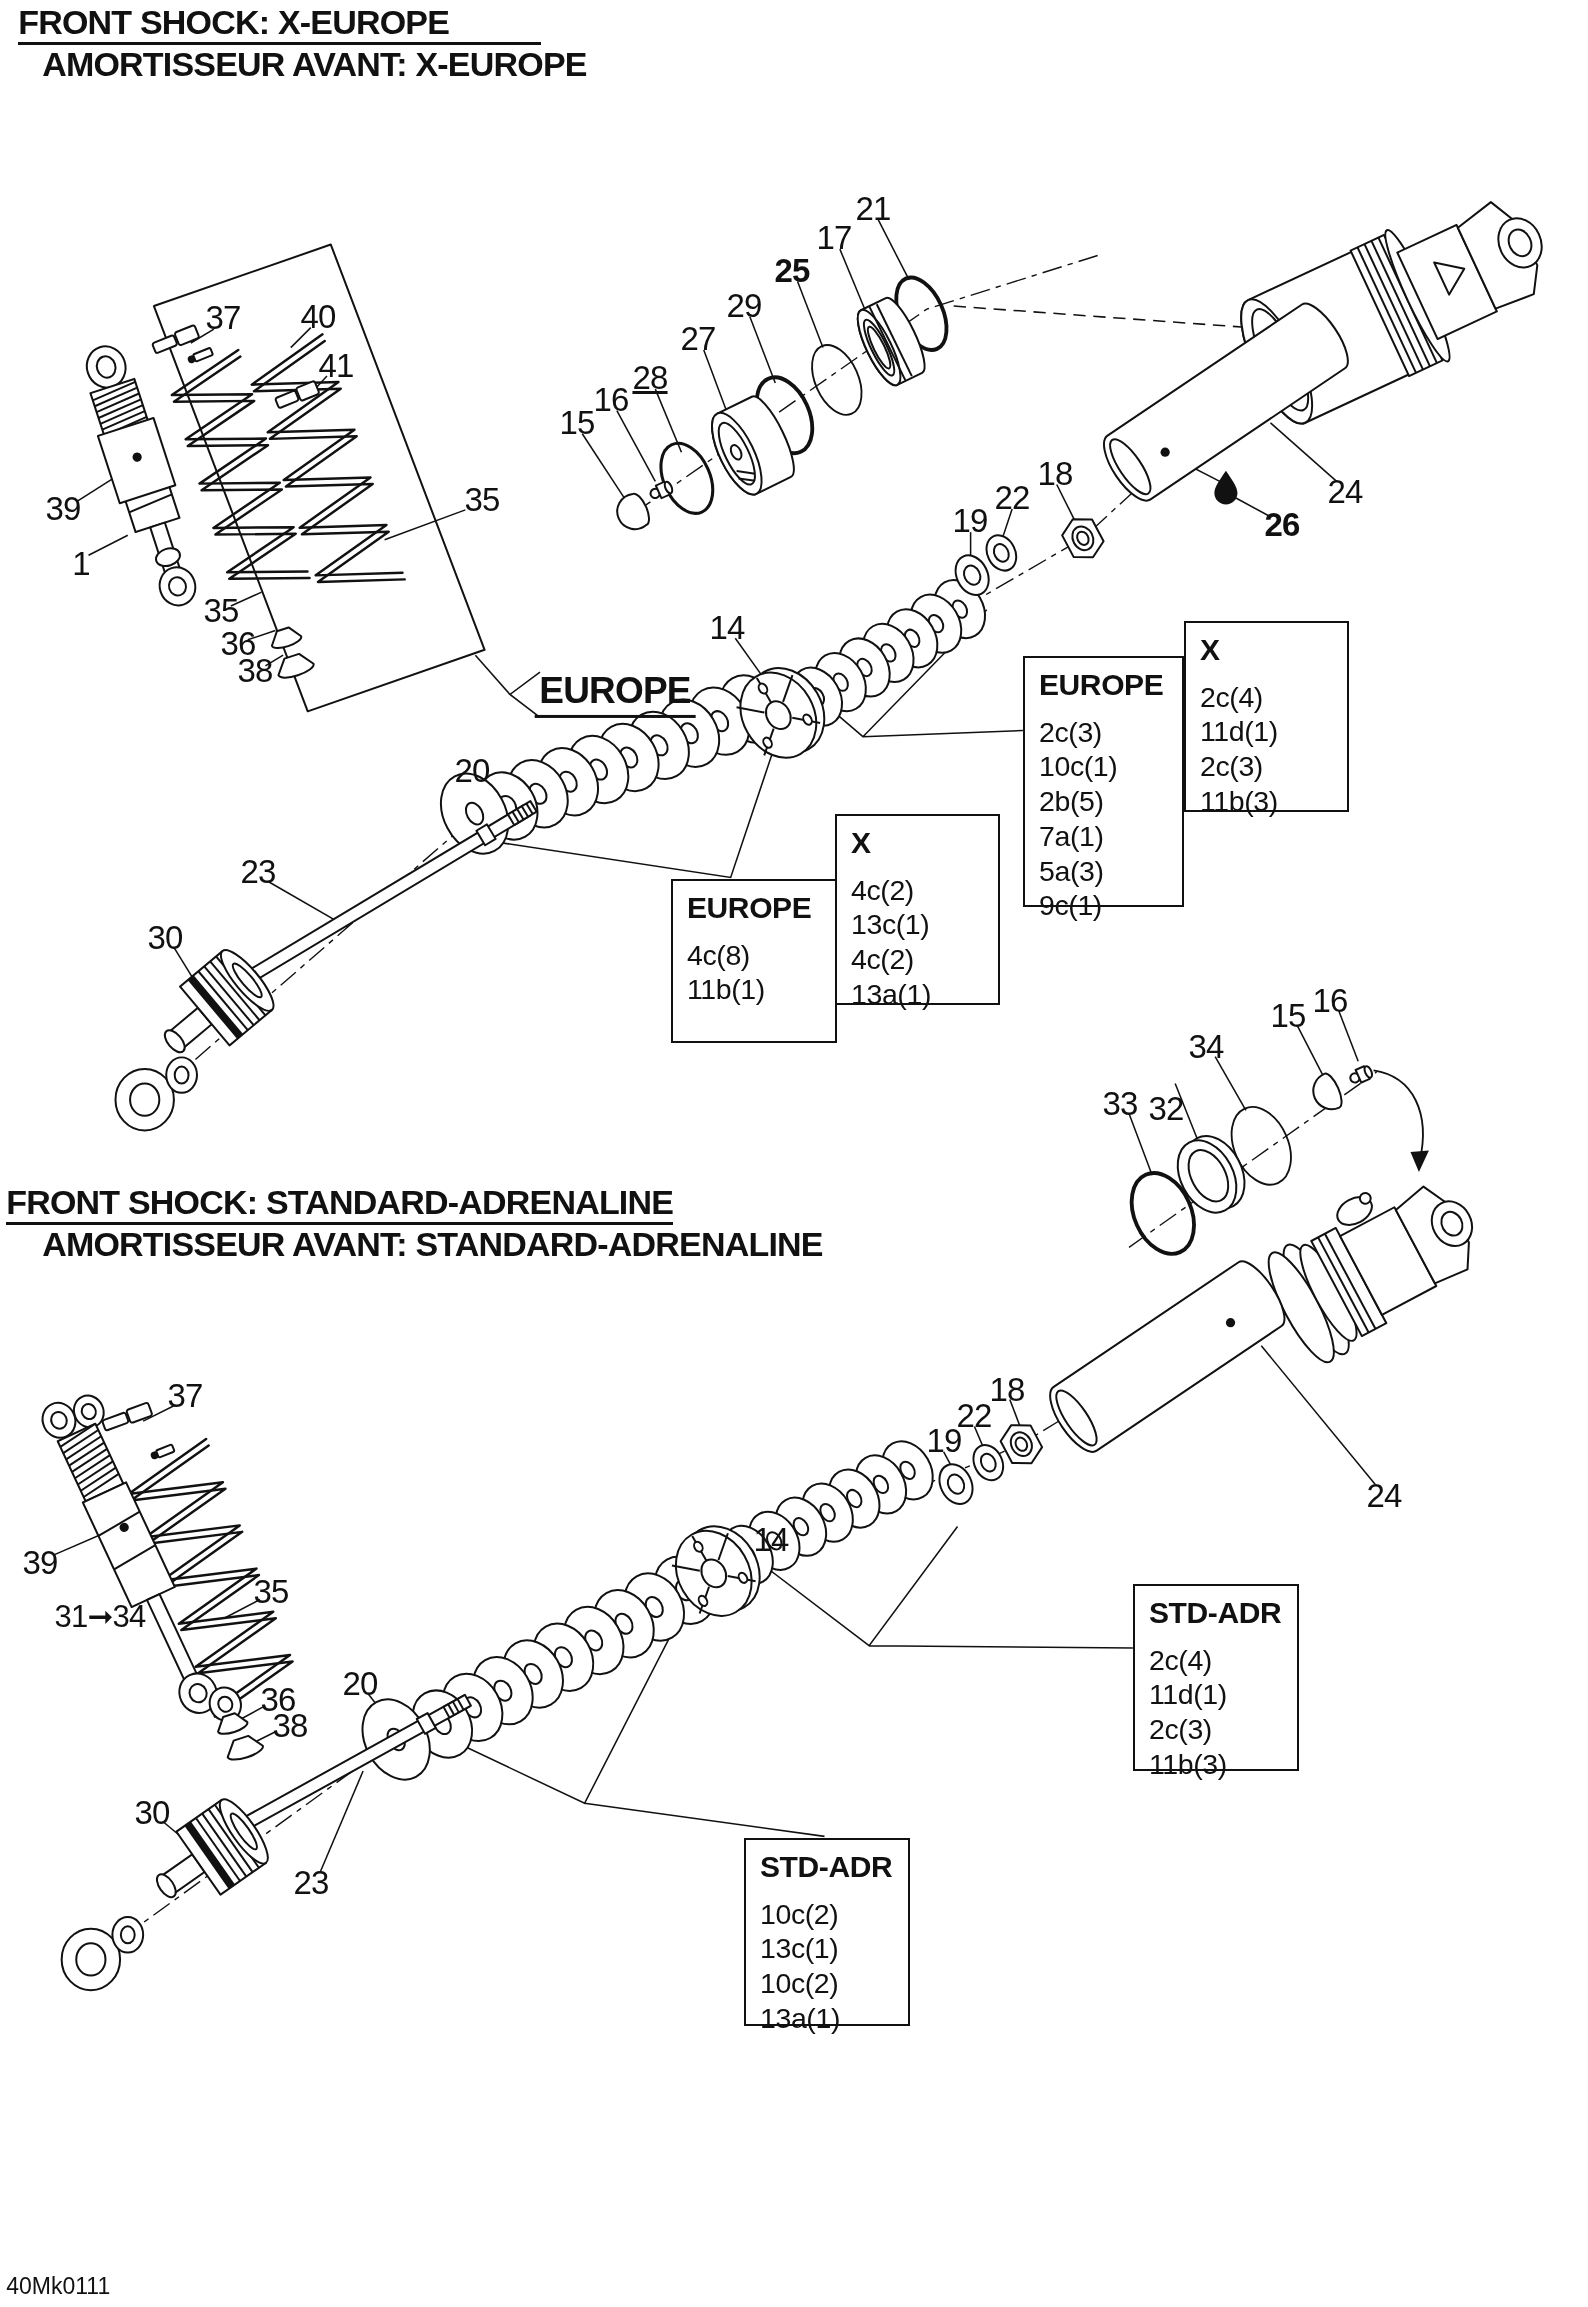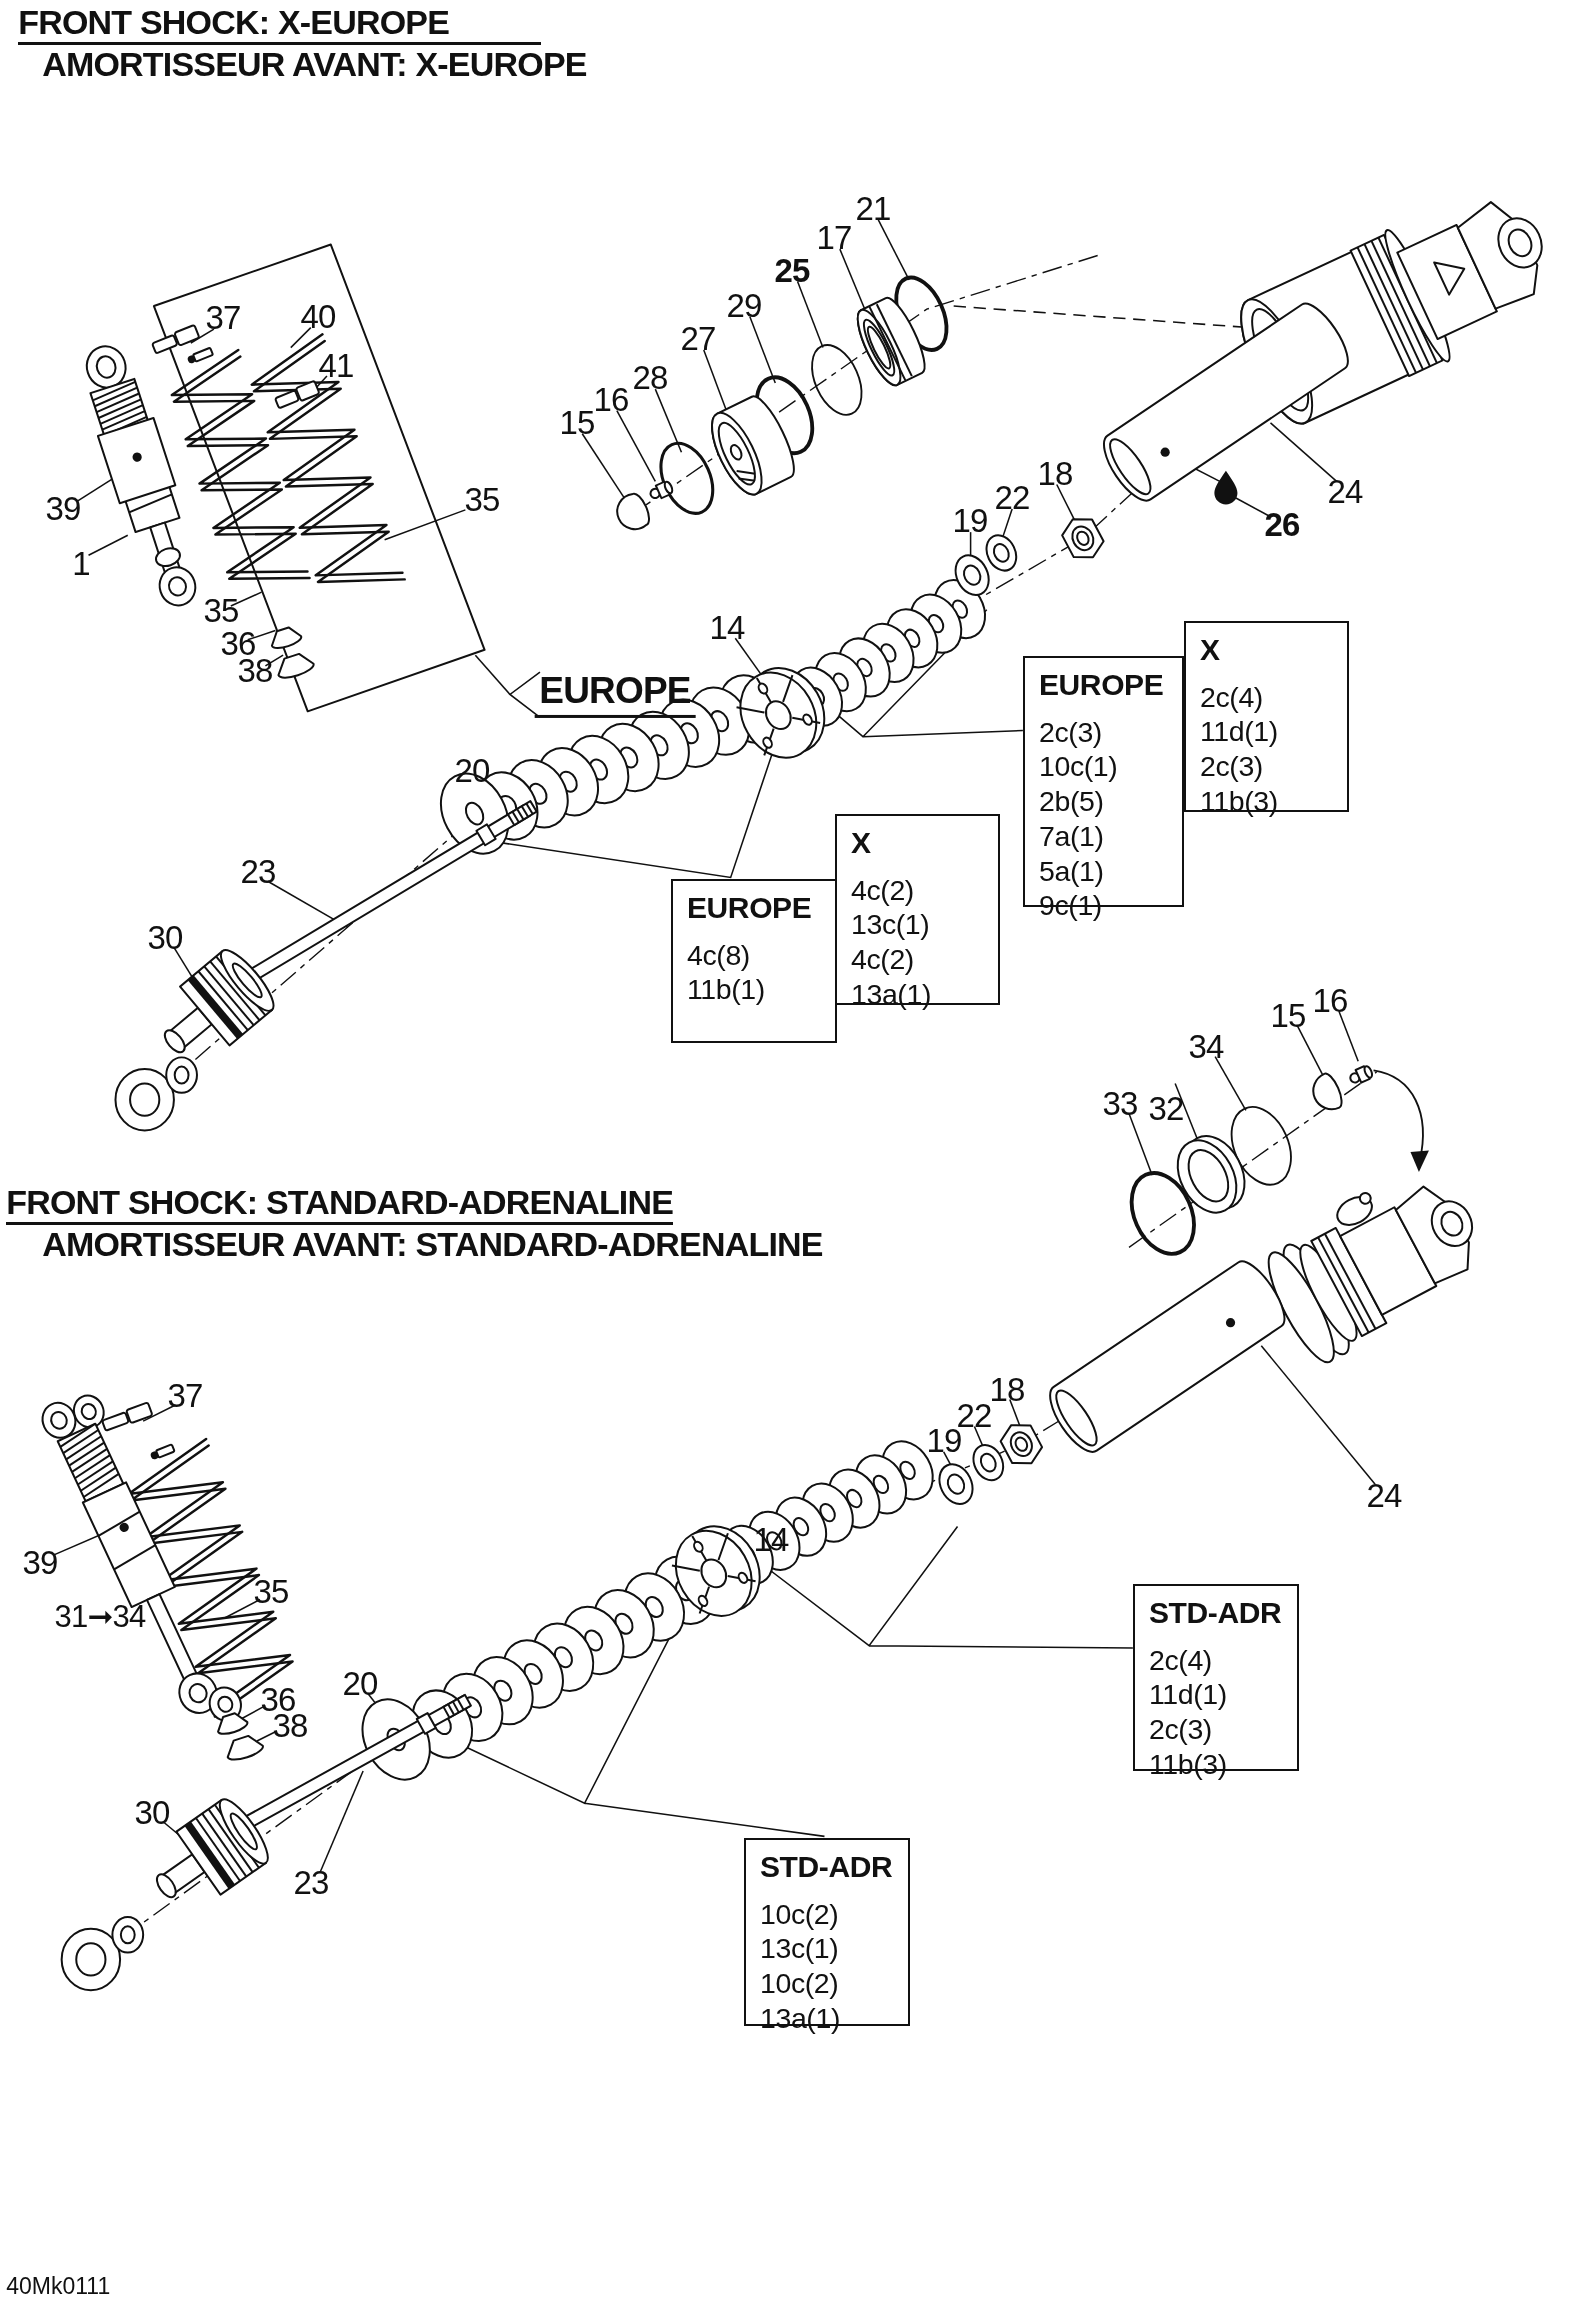--- a/index.html
+++ b/index.html
@@ -544,21 +544,21 @@
 </div>
 
 <div class="banner">EUROPE</div>
 
 <div class="cobox" style="left:1023px;top:656px;width:161px;height:251px;">
   <div class="hd">EUROPE</div>
   <div>2c(3)</div>
   <div>10c(1)</div>
   <div>2b(5)</div>
   <div>7a(1)</div>
-  <div>5a(1)</div>
+  <div>5a(3)</div>
   <div>9c(1)</div>
 </div>
 
 <div class="cobox" style="left:1184px;top:621px;width:165px;height:191px;">
   <div class="hd">X</div>
   <div>2c(4)</div>
   <div>11d(1)</div>
   <div>2c(3)</div>
   <div>11b(3)</div>
 </div>
@@ -591,21 +591,21 @@
   <div>13c(1)</div>
   <div>10c(2)</div>
   <div>13a(1)</div>
 </div>
 
 <div class="pl" style="left:223px;top:318px;">37</div>
 <div class="pl" style="left:318px;top:317px;">40</div>
 <div class="pl" style="left:336px;top:366px;">41</div>
 <div class="pl" style="left:577px;top:423px;">15</div>
 <div class="pl" style="left:611px;top:400px;">16</div>
-<div class="pl" style="left:650px;top:378px;">28</div>
+<div class="pl" style="left:650px;top:378px;text-decoration:underline;">28</div>
 <div class="pl" style="left:698px;top:339px;">27</div>
 <div class="pl" style="left:744px;top:306px;">29</div>
 <div class="pl" style="left:792px;top:271px;font-weight:bold;">25</div>
 <div class="pl" style="left:834px;top:238px;">17</div>
 <div class="pl" style="left:873px;top:209px;">21</div>
 <div class="pl" style="left:63px;top:509px;">39</div>
 <div class="pl" style="left:81px;top:564px;">1</div>
 <div class="pl" style="left:221px;top:611px;">35</div>
 <div class="pl" style="left:238px;top:644px;">36</div>
 <div class="pl" style="left:255px;top:671px;">38</div>

